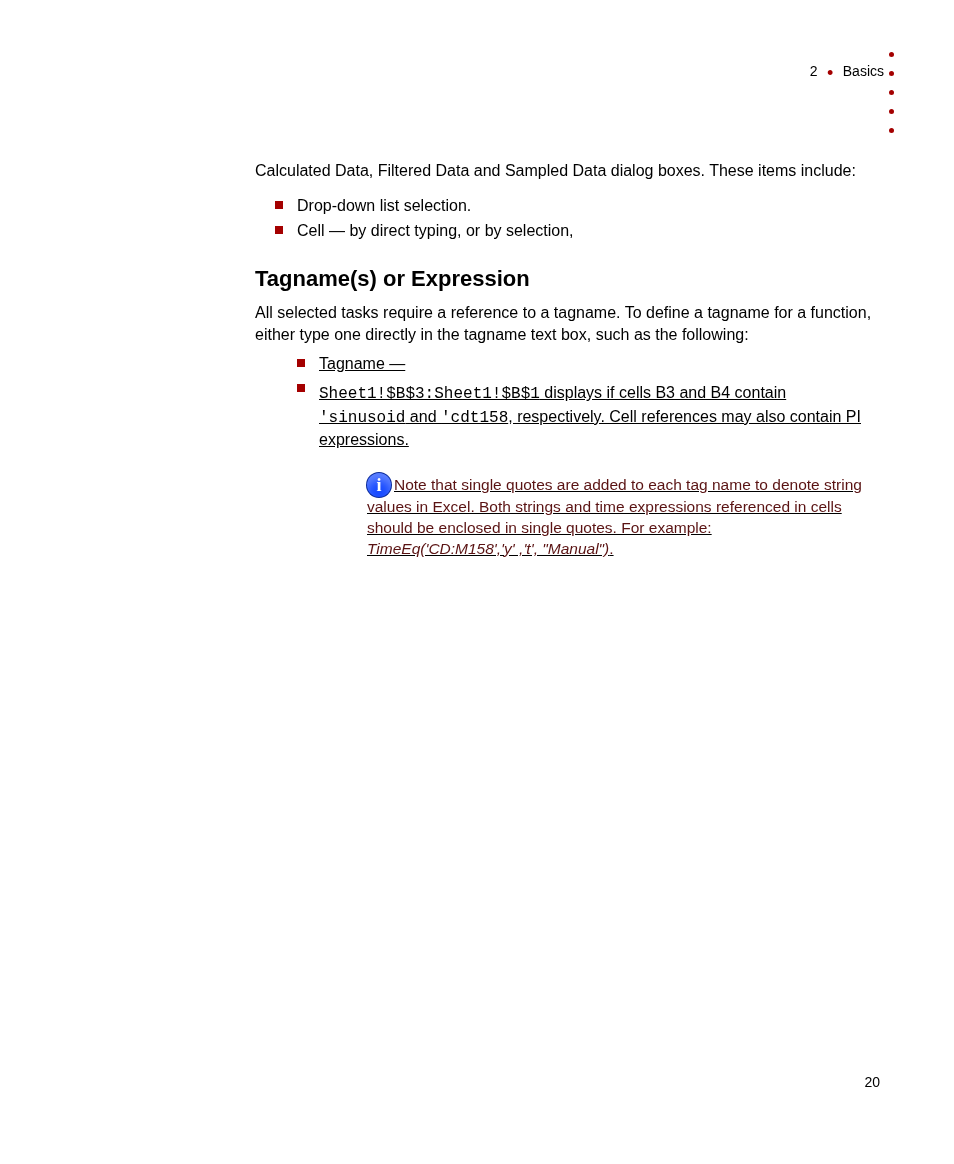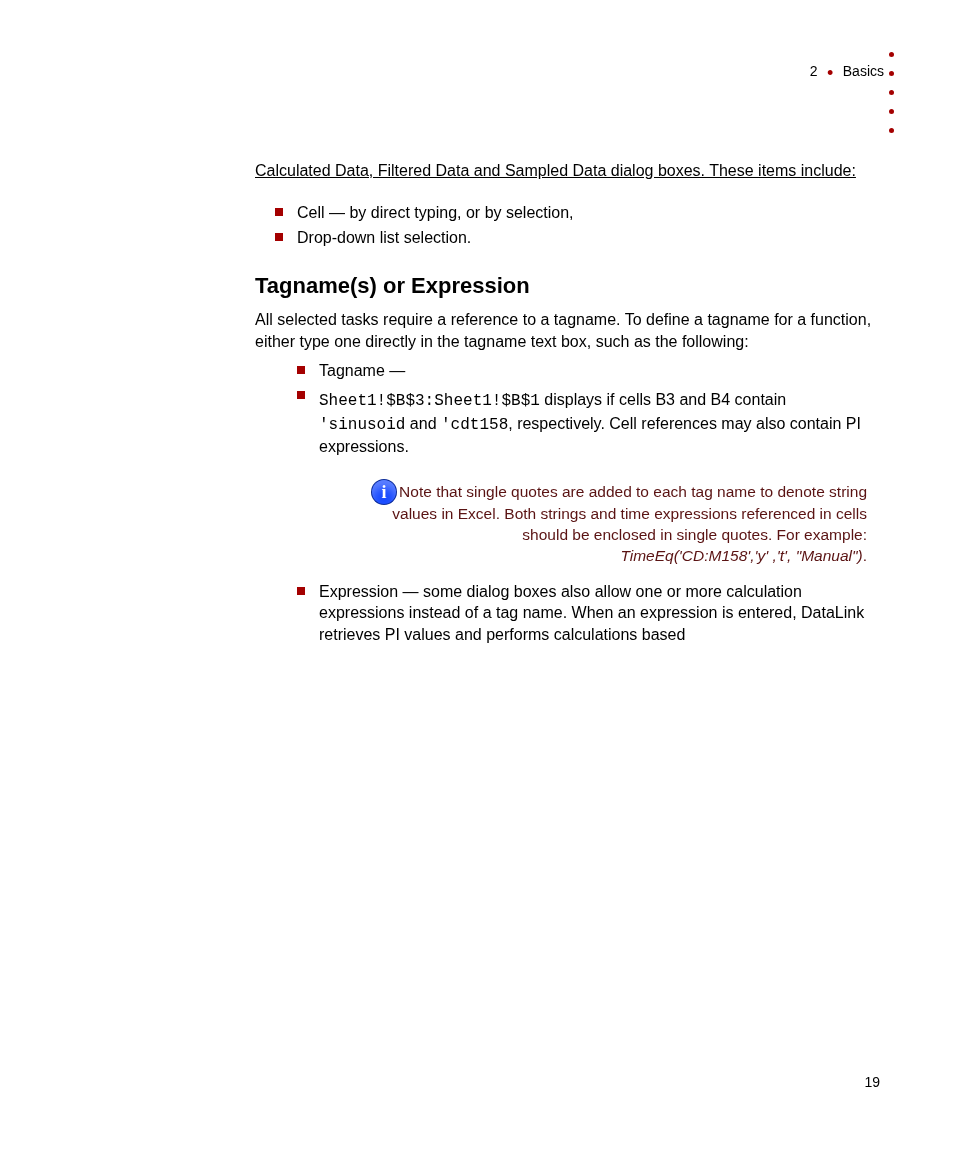--- a/index.html
+++ b/index.html
@@ -56,22 +56,21 @@
   }
   .content {
     position: absolute;
     left: 255px;
     top: 160px;
     width: 620px;
   }
   .intro-indent {
     margin-left: 0px;
     line-height: 1.35;
-    margin-bottom: 20px;
-    text-decoration: underline;
+    margin-bottom: 13px;
   }
   ul.redlist {
     list-style: none;
     padding: 0;
     margin: 0 0 10px 20px;
   }
   ul.redlist > li {
     position: relative;
     padding-left: 22px;
     line-height: 1.35;
@@ -83,20 +82,21 @@
     left: 0;
     top: 6px;
     width: 8px;
     height: 8px;
     background: #a40000;
   }
   ul.redlist.inner {
     margin-left: 42px;
     margin-top: 6px;
     margin-bottom: 10px;
+    text-decoration: underline;
   }
   .section-h {
     font-family: Verdana, Geneva, sans-serif;
     font-weight: 700;
     font-size: 22px;
     margin-top: 24px;
     margin-bottom: 10px;
   }
   .section-body {
     line-height: 1.4;
@@ -109,21 +109,20 @@
     font-family: "Courier New", monospace;
   }
   .note-box {
     margin-left: 48px;
     margin-right: 8px;
     margin-top: 22px;
     margin-bottom: 14px;
     color: #5a1313;
     font-size: 15.5px;
     line-height: 1.35;
-    text-align: right;
   }
   .note-line1 {
     display: block;
   }
   .note-icon {
     display: inline-block;
     width: 24px;
     height: 24px;
     border-radius: 50%;
     background: #1a4cff;
@@ -171,22 +170,22 @@
   <div class="header-area">
     <span class="header-label">2</span>
     <span class="header-bullet-inline">&nbsp;•&nbsp;</span>
     <span class="header-label">Basics</span>
   </div>
 
   <div class="content">
 
     <div class="intro-indent">Calculated Data, Filtered Data and Sampled Data dialog boxes. These items include:</div>
     <ul class="redlist">
+      <li>Drop-down list selection.</li>
       <li>Cell — by direct typing, or by selection,</li>
-      <li>Drop-down list selection.</li>
     </ul>
 
     <div class="section-h">Tagname(s) or Expression</div>
     <div class="section-body">
       <span>All selected tasks require a reference to a tagname. To define a tagname for a function, either type one directly in the tagname text box, such as the following:</span>
     </div>
 
     <ul class="redlist inner">
       <li>
         <span>Tagname — </span>
@@ -197,23 +196,20 @@
           <span class="code">Sheet1!$B$3:Sheet1!$B$1</span><span> displays if cells B3 and B4 contain </span><span class="code">'sinusoid</span><span> and </span><span class="code">'cdt158</span><span>, respectively. Cell references may also contain PI expressions.</span>
         </div>
 
         <div class="note-box">
           <span class="note-line1">
             <span class="note-icon"></span><span>Note that single quotes are added to each tag name to denote string values in Excel. Both strings and time expressions referenced in cells should be enclosed in single quotes. For example:</span>
           </span>
           <span class="note-code">TimeEq('CD:M158','y' ,'t', "Manual")</span><span>.</span>
         </div>
       </li>
-      <li>
-        <span>Expression — some dialog boxes also allow one or more calculation expressions instead of a tag name. When an expression is entered, DataLink retrieves PI values and performs calculations based </span>
-      </li>
     </ul>
 
 
   </div>
 
-  <div class="page-num">19</div>
+  <div class="page-num">20</div>
 
 </div>
 
 </body></html>

